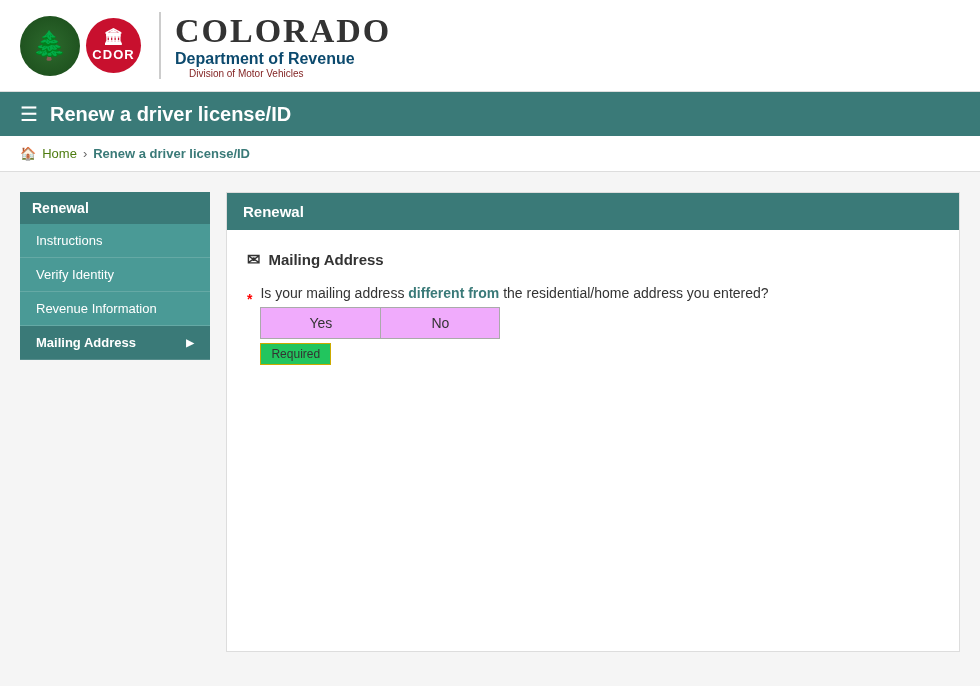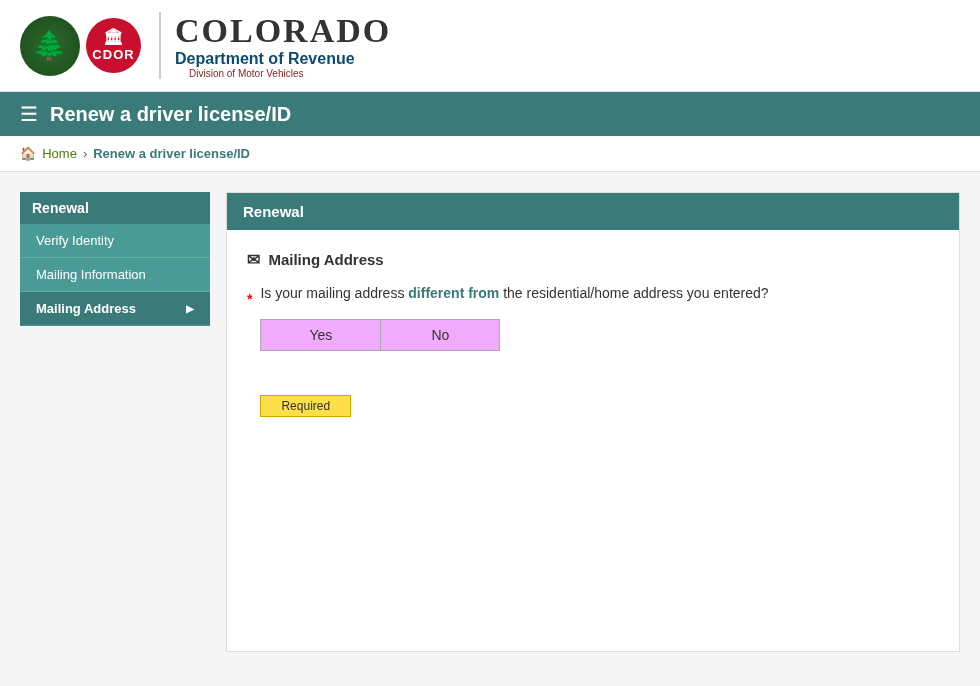--- a/index.html
+++ b/index.html
@@ -209,21 +209,21 @@
     }
     .required-star {
       color: red;
       font-weight: bold;
       margin-top: 6px;
       flex-shrink: 0;
     }
     .question-block {
       display: flex;
       flex-direction: column;
-      gap: 18px;
+      gap: 6px;
     }
     .question-text {
       font-size: 14px;
       color: #333;
     }
     .question-text .diff {
       color: #3a7a78;
       font-weight: 600;
     }
     .yn-buttons {
@@ -240,28 +240,27 @@
       font-size: 14px;
       color: #333;
     }
     .yn-btn:first-child {
       border-right: none;
     }
     .required-tooltip {
       position: absolute;
       left: 0;
       top: 36px;
-      background: #fde047;
+      background: #22c55e;
       border: 1px solid #ccaa00;
-      padding: 3px 20px;
+      padding: 3px 10px;
       font-size: 12px;
       color: #333;
       white-space: nowrap;
       z-index: 10;
-      margin-top: 40px;
     }
   </style>
 </head>
 <body>
 
 <div class="header">
   <div class="header-logo">
     <div class="logo-images">
       <div class="logo-circle-green">
         <span class="logo-tree">🌲</span>
@@ -289,24 +288,27 @@
   <a class="breadcrumb-home">Home</a>
   <span class="breadcrumb-sep">›</span>
   <span class="breadcrumb-current">Renew a driver license/ID</span>
 </div>
 
 <div class="main-content">
 
   <div class="sidebar">
     <div class="sidebar-header">Renewal</div>
     <div class="sidebar-item">
+      <span>Instructions</span>
+    </div>
+    <div class="sidebar-item">
       <span>Verify Identity</span>
     </div>
     <div class="sidebar-item">
-      <span>Mailing Information</span>
+      <span>Revenue Information</span>
     </div>
     <div class="sidebar-item active">
       <span>Mailing Address</span>
     </div>
   </div>
 
   <div class="content-area">
     <div class="content-header">Renewal</div>
     <div class="content-body">
 

